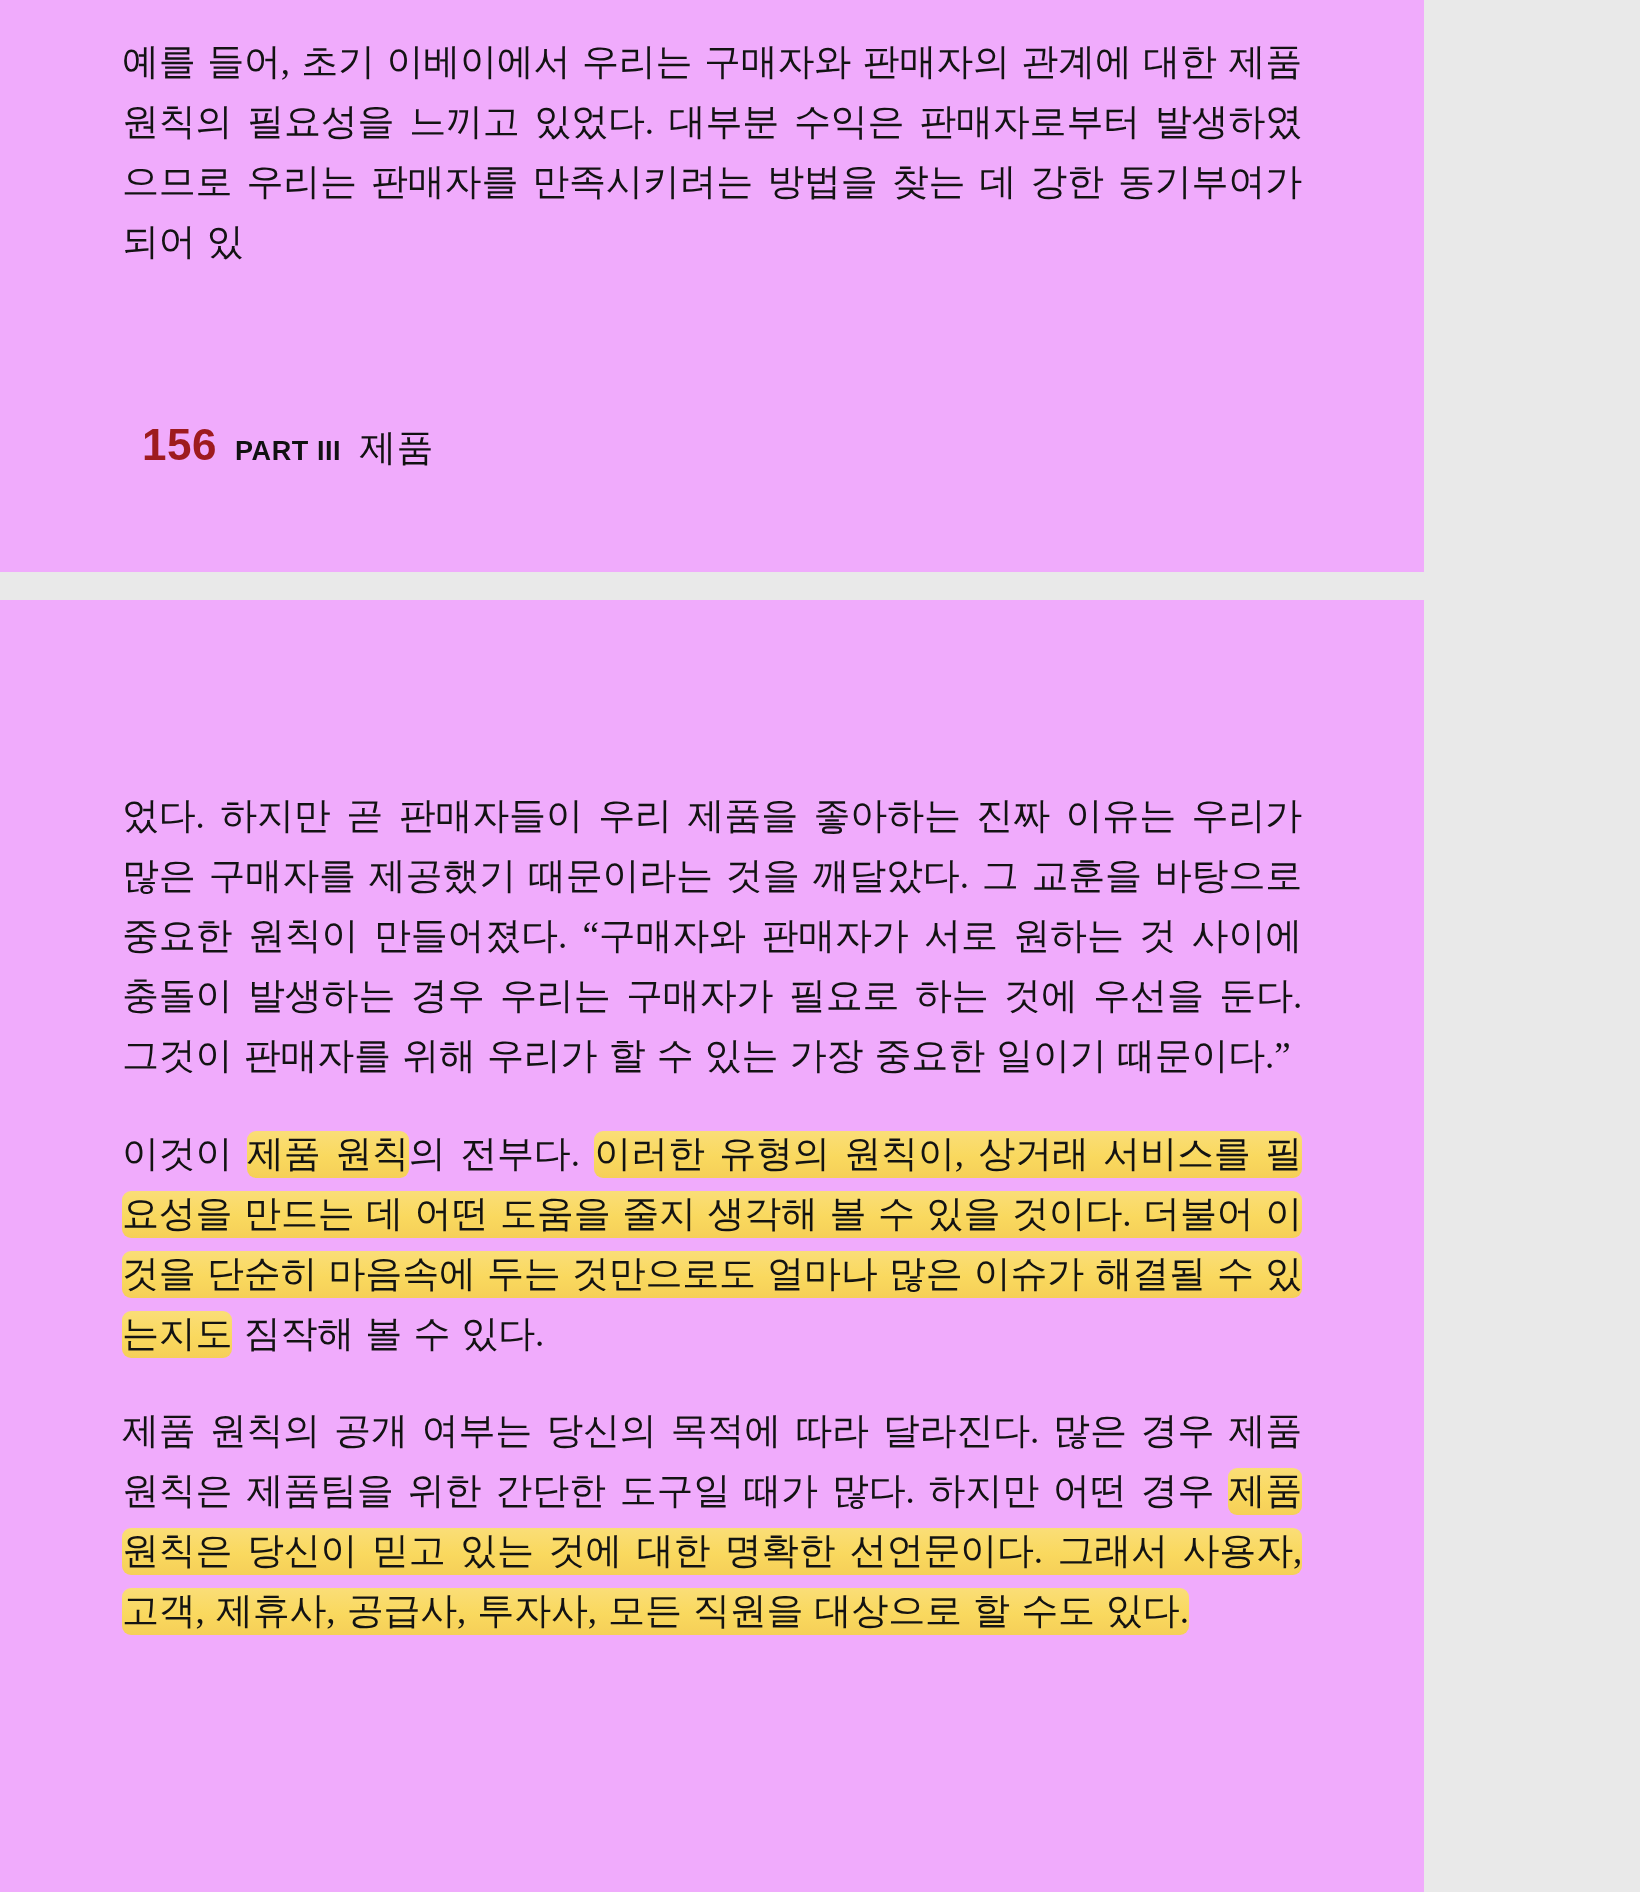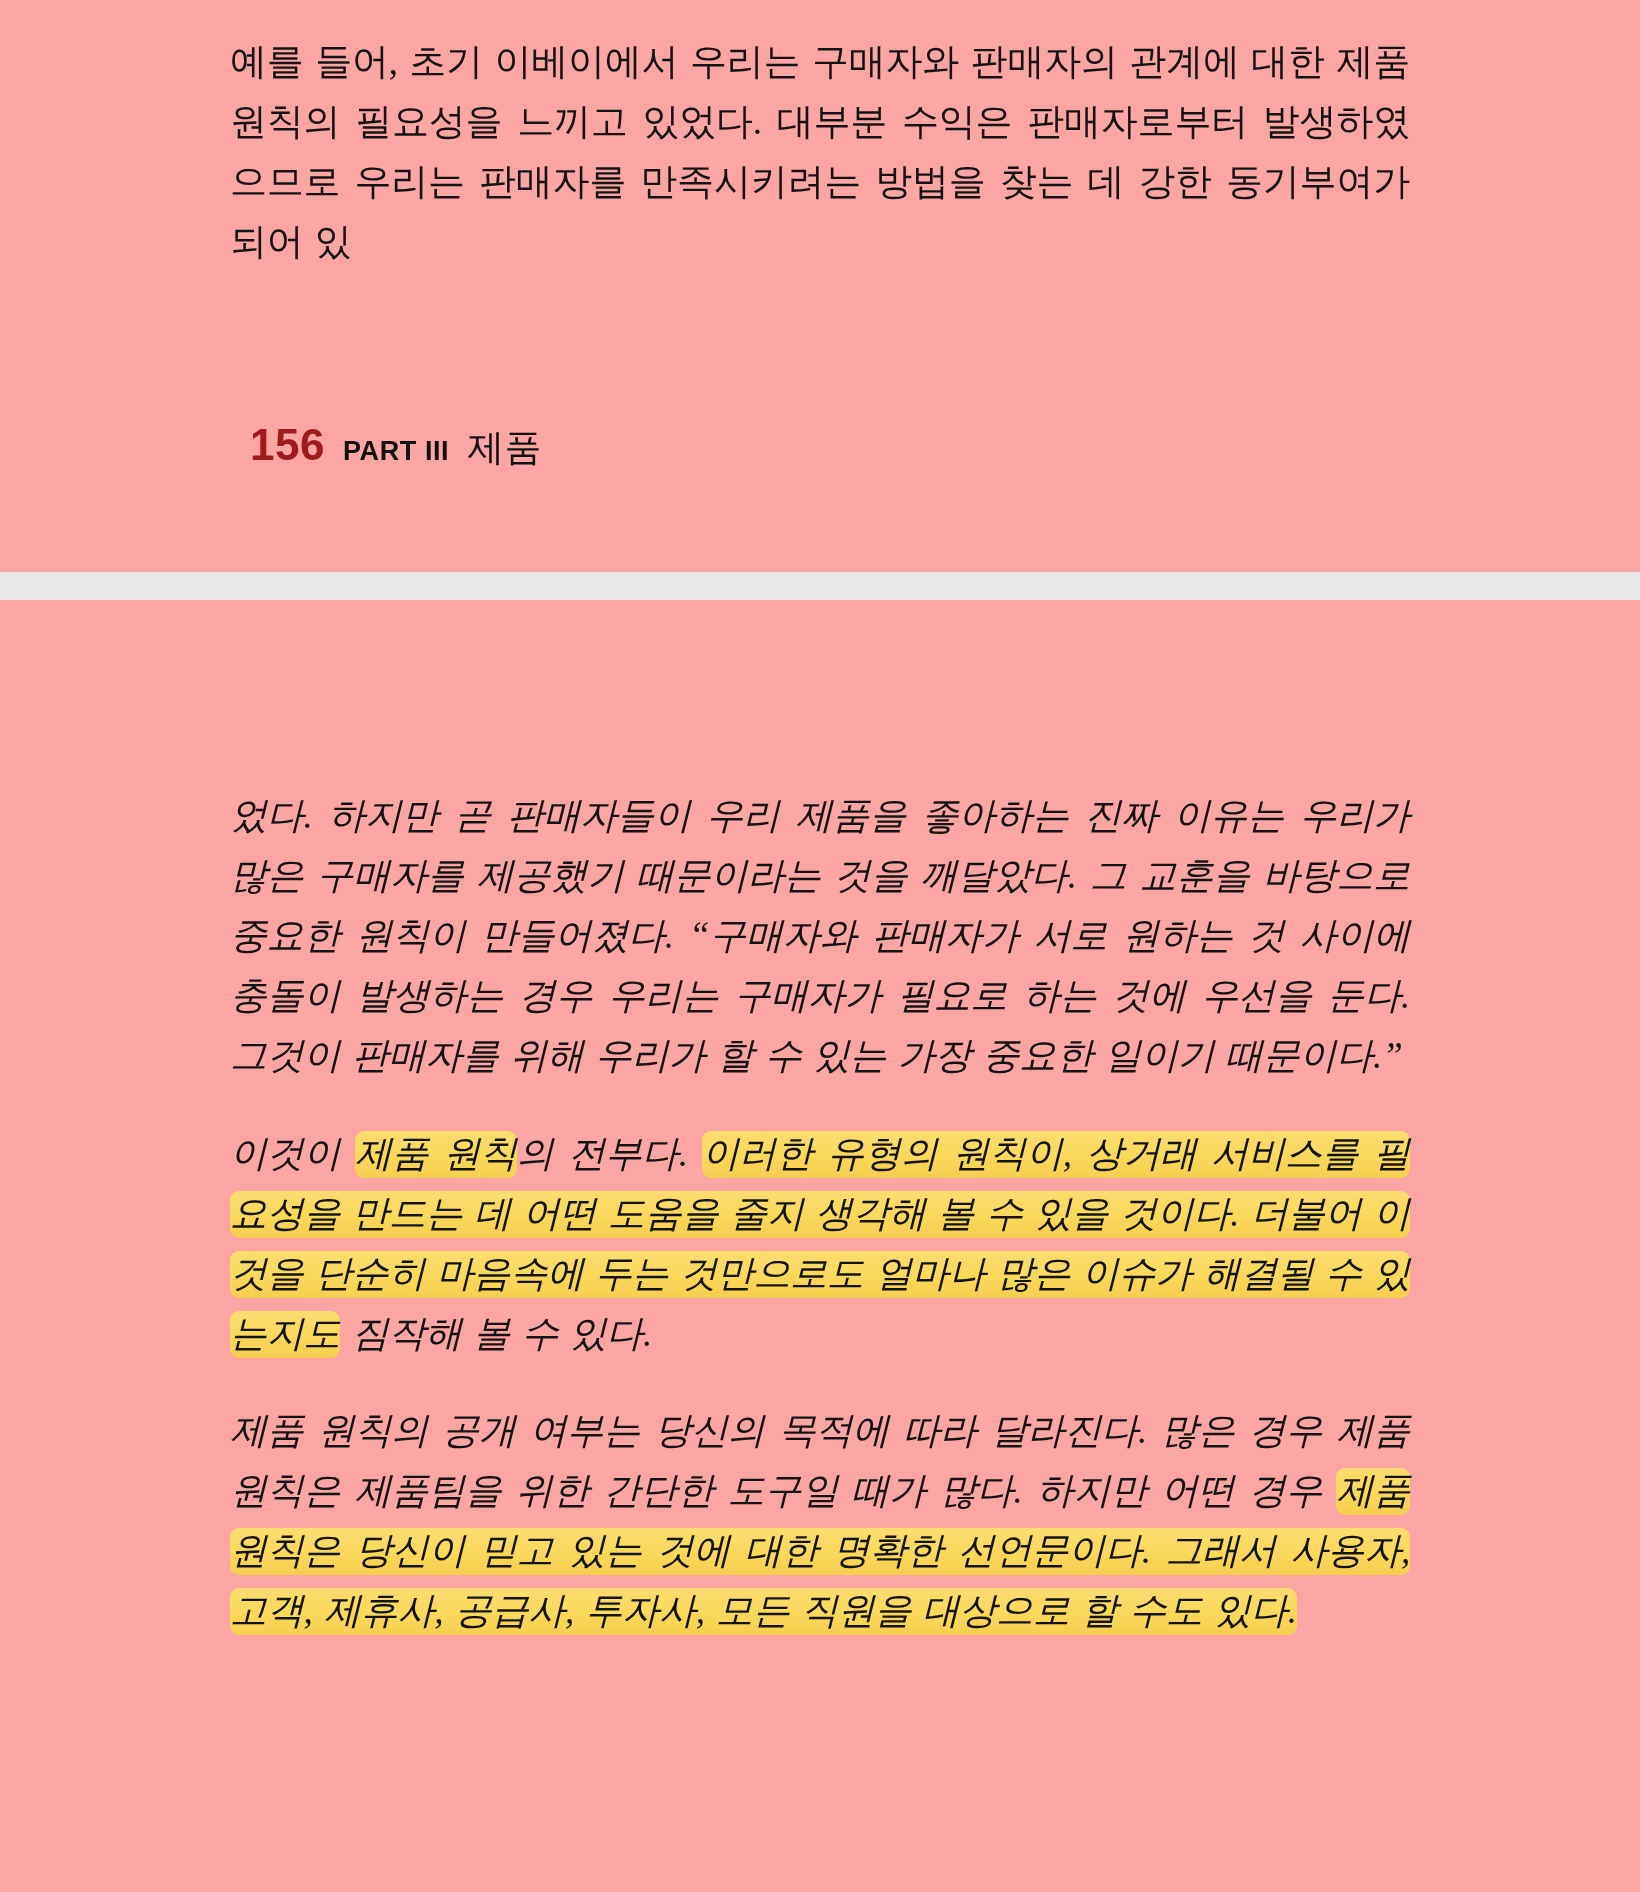--- a/index.html
+++ b/index.html
@@ -10,22 +10,22 @@
   body {
     width: 1640px;
     font-family: "Liberation Serif", "DejaVu Serif", serif;
   }
   .viewer {
     width: 1640px;
     margin: 0 auto;
     background: #e9e9e9;
   }
   .page {
-    background: #fca5a5;
-    width: 1640px;
+    background: #f0abfc;
+    width: 1424px;
     box-sizing: border-box;
     position: relative;
   }
   .page-top {
     padding: 0 0 0 0;
     height: 572px;
   }
   .page-gap {
     height: 28px;
     background: #e9e9e9;
@@ -76,21 +76,20 @@
     letter-spacing: 0.6px;
   }
   .folio-sub {
     color: #111111;
     font-size: 37px;
     font-family: "Liberation Sans", sans-serif;
     letter-spacing: 0.3px;
   }
   .bottom-body {
     padding-top: 186px;
-    font-style: italic;
   }
   mark.hl {
     background: #fbe06a;
     background: linear-gradient(180deg, rgba(251,226,108,0.92) 0%, rgba(250,219,86,0.95) 55%, rgba(246,211,70,0.9) 100%);
     color: #131313;
     padding: 2px 0 4px 0;
     border-radius: 9px;
     box-decoration-break: clone;
     -webkit-box-decoration-break: clone;
   }

